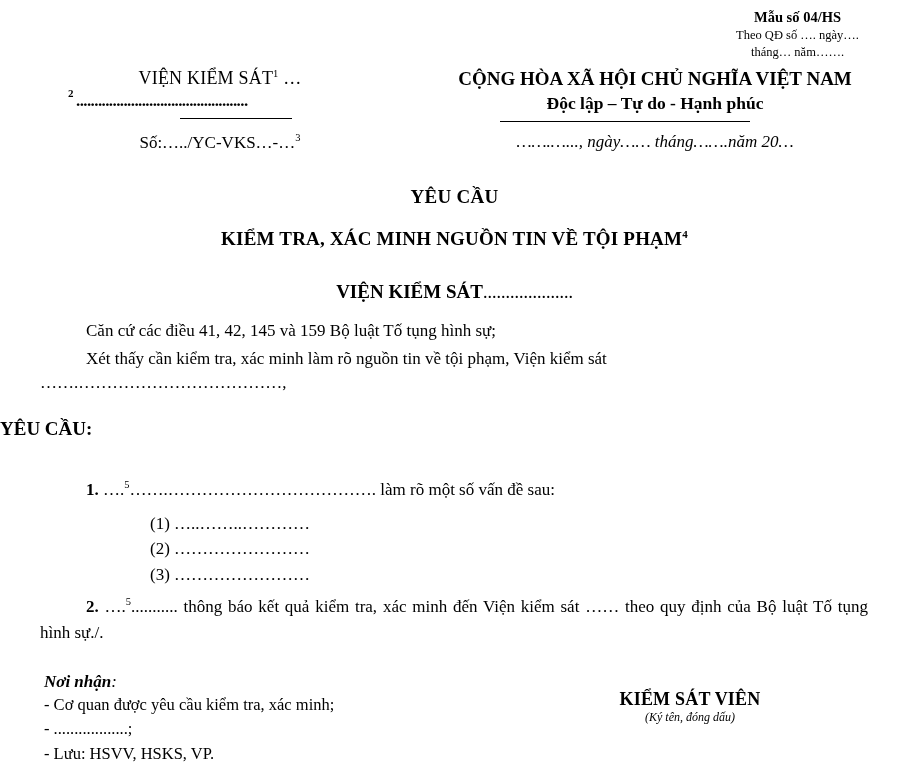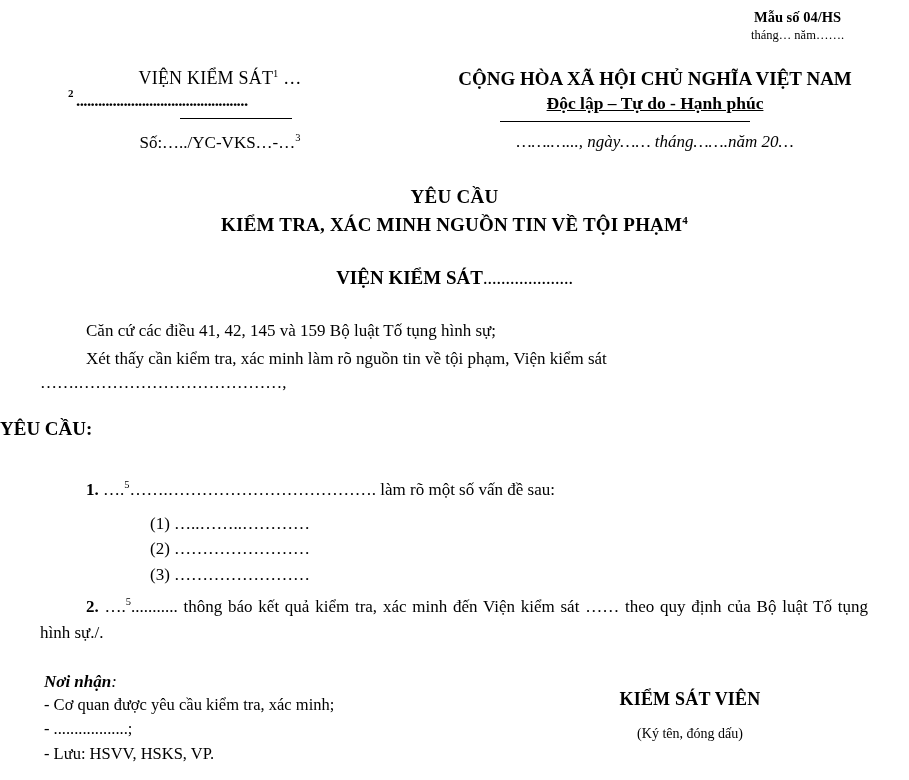--- a/index.html
+++ b/index.html
@@ -114,21 +114,20 @@
   .hdr-right .nation {
     font-size: 19px;
     font-weight: bold;
     white-space: nowrap;
   }
   .hdr-right .motto {
     font-size: 17.5px;
     font-weight: bold;
     margin-top: 3px;
     white-space: nowrap;
-    text-decoration: underline;
   }
   .rule-right {
     position: absolute;
     left: 80px;
     top: 53px;
     width: 250px;
     border-top: 1.6px solid #000;
   }
   .hdr-right .dateline {
     position: absolute;
@@ -150,21 +149,21 @@
     text-align: center;
   }
   .title-1 {
     font-size: 19px;
     font-weight: bold;
     letter-spacing: 0.3px;
   }
   .title-2 {
     font-size: 19px;
     font-weight: bold;
-    margin-top: 6px;
+    margin-top: 20px;
     letter-spacing: 0.2px;
   }
   .title-2 sup {
     font-size: 11px;
     vertical-align: super;
   }
   .recipient {
     margin-top: 31px;
     font-size: 19px;
     font-weight: bold;
@@ -277,31 +276,33 @@
     width: 340px;
     text-align: center;
   }
   .signature .role {
     font-size: 18px;
     font-weight: bold;
     letter-spacing: 0.2px;
     margin-top: 17px;
   }
   .signature .note {
-    font-size: 14px;
-    margin-top: 16px;
+    font-size: 12px;
+    margin-top: 0;
+    font-style: italic;
   }
 </style>
 </head>
 <body>
 
 <div class="page">
 
   <div class="form-code">
     <div class="line1">Mẫu số 04/HS</div>
+    <div class="line2">Theo QĐ số …. ngày….</div>
     <div class="line3">tháng… năm…….</div>
   </div>
 
   <div class="header">
 
     <div class="hdr-left">
       <div class="organ"><span>VIỆN KIỂM SÁT</span><sup>1</sup><span> …</span></div>
 
       <div class="dotline-wrap">
         <span class="supnum">2</span>

